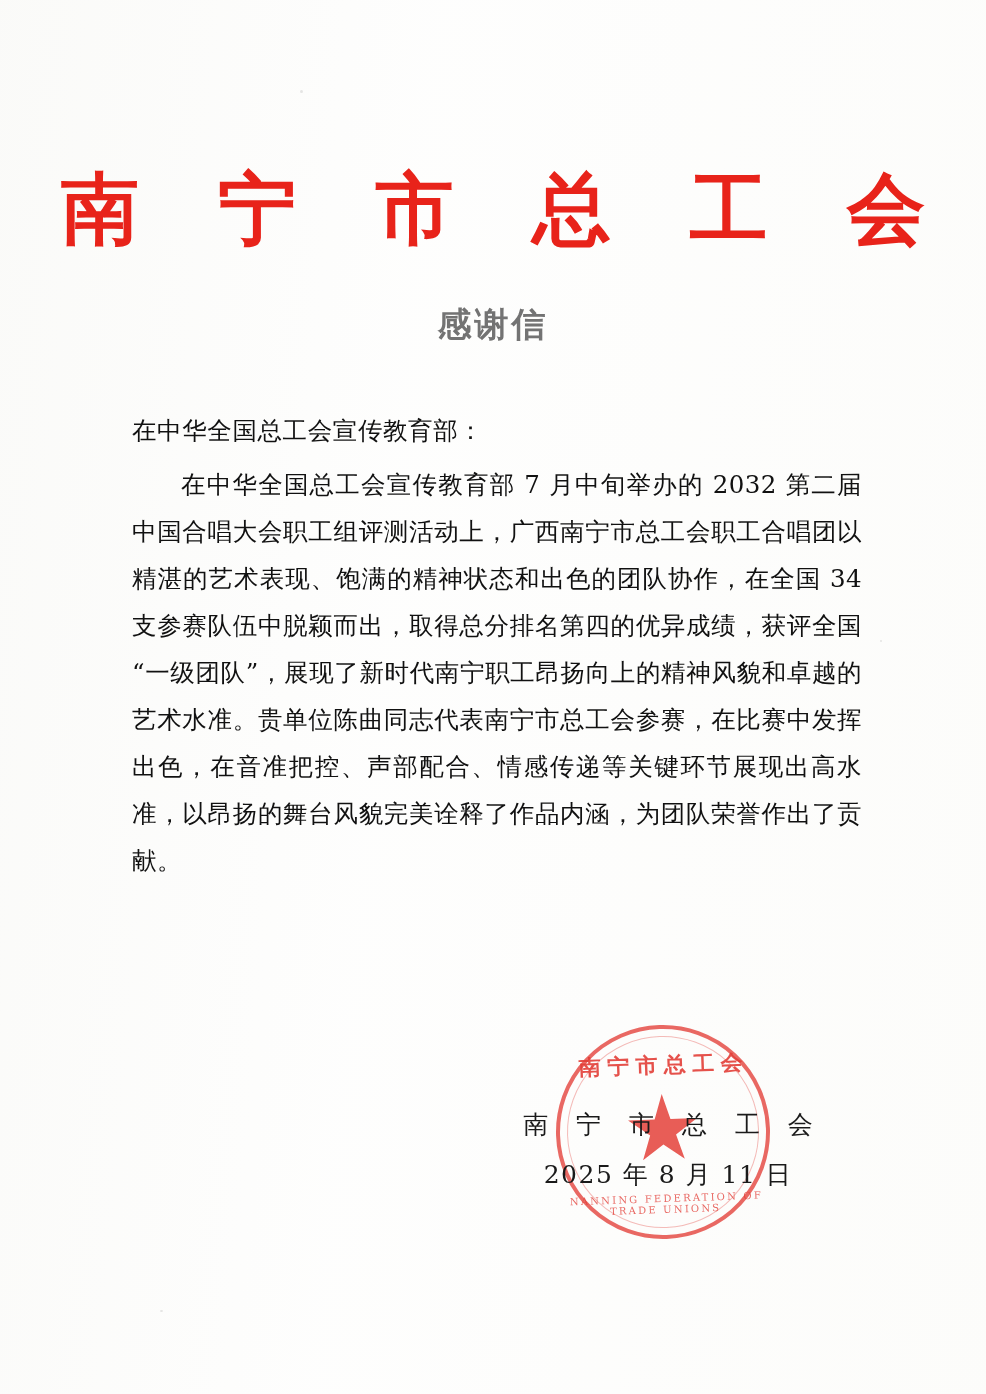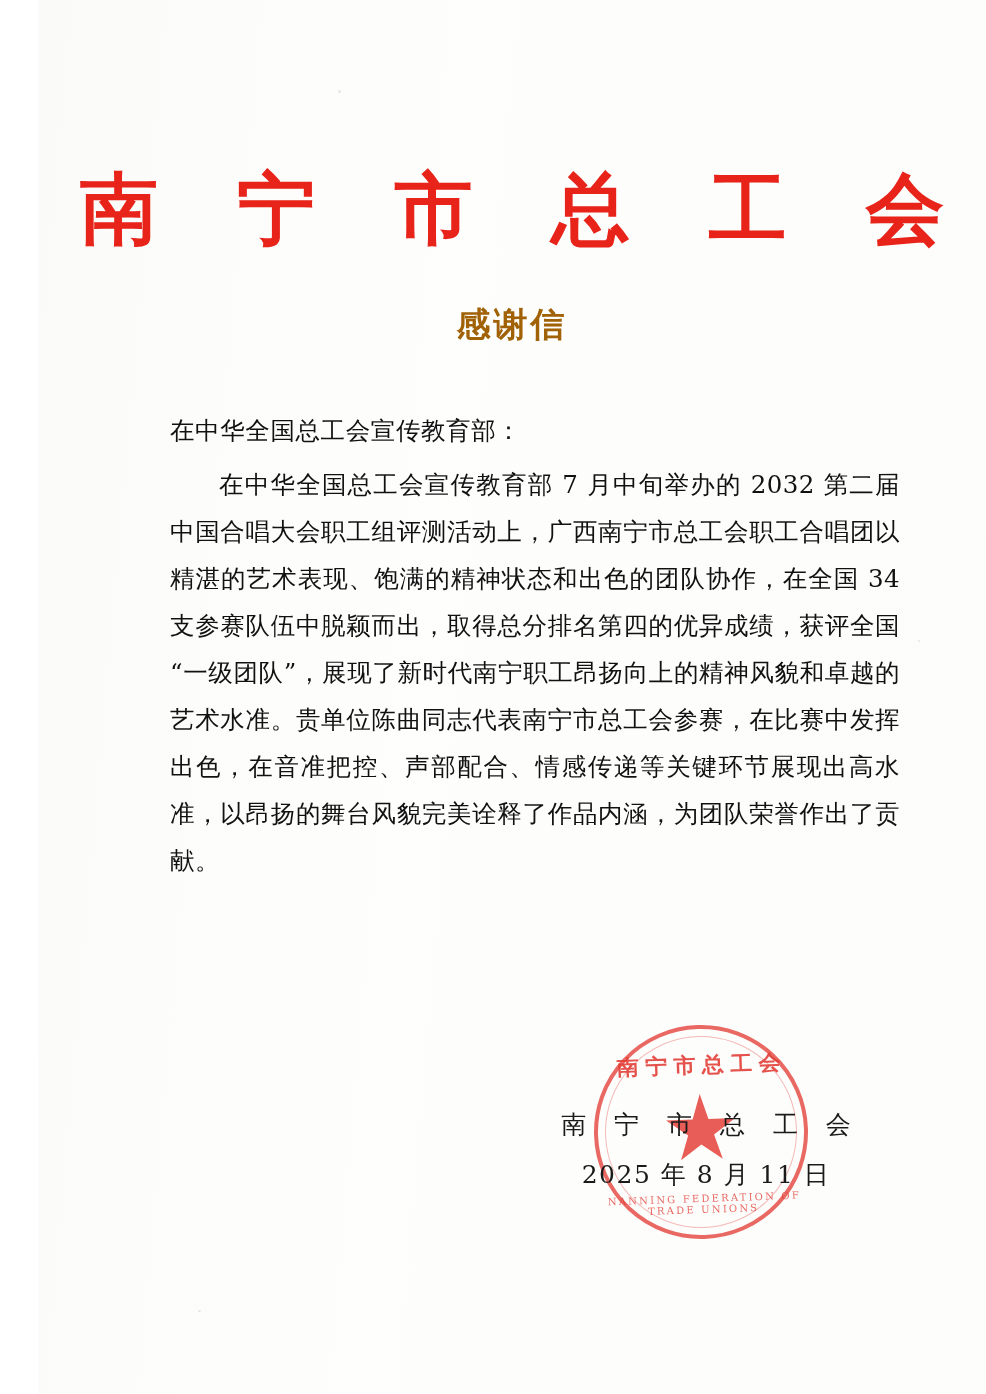--- a/index.html
+++ b/index.html
@@ -13,21 +13,20 @@
     position: relative;
     font-family: "DejaVu Serif", "Liberation Serif", serif;
     color: #111111;
     overflow: hidden;
   }
 
   .page {
     position: absolute;
     inset: 0;
     background: #fdfdfc;
-    margin-left: 38px;
   }
 
   
   .page:before {
     content: "";
     position: absolute;
     inset: 0;
     background:
       linear-gradient(95deg, rgba(250,250,248,0.9) 0%, rgba(255,255,255,0.35) 40%, rgba(252,252,250,0.9) 100%);
     pointer-events: none;
@@ -51,21 +50,21 @@
 
   .doc-title {
     position: absolute;
     top: 302px;
     left: 0;
     right: 0;
     text-align: center;
     font-size: 34px;
     font-weight: 700;
     letter-spacing: 3px;
-    color: #a16207;
+    color: #737373;
   }
 
   .body-block {
     position: absolute;
     top: 408px;
     left: 132px;
     width: 730px;
   }
 
   .salutation {

